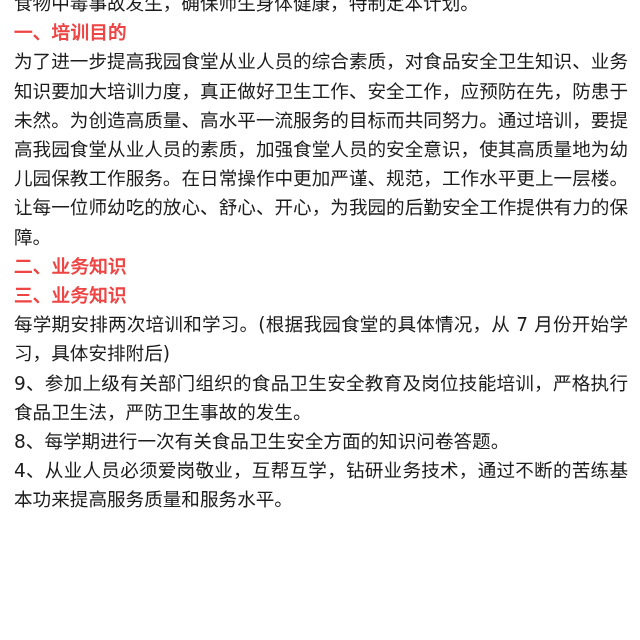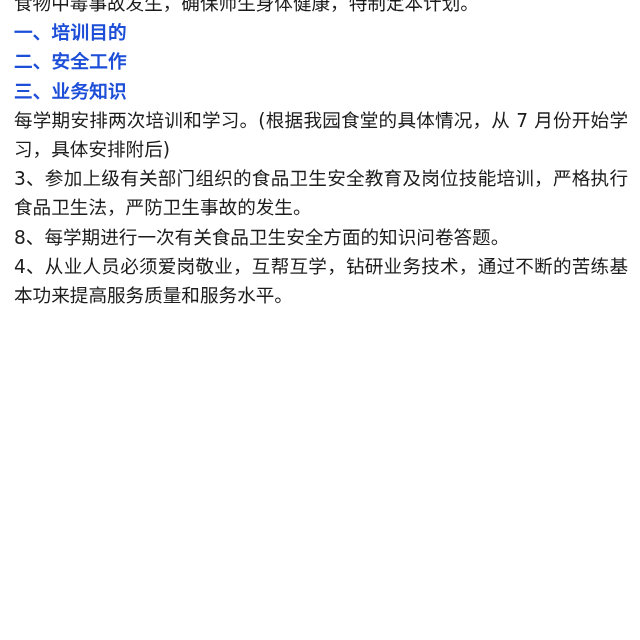--- a/index.html
+++ b/index.html
@@ -38,21 +38,21 @@
     color: #1c1c1c;
     font-weight: 400;
   }
 
   
   .heading {
     font-size: 18.6px;
     line-height: 29.2px;
     font-weight: 700;
     margin: 0;
-    color: #1d4ed8;
+    color: #ef4444;
     letter-spacing: 0.2px;
   }
 
   
   .clipped-top {
     margin-top: -11px;
   }
 
   
   #doc-page * {
@@ -61,28 +61,29 @@
 </style>
 </head>
 <body>
 
 <div id="doc-page">
 
   <p class="para clipped-top">食物中毒事故发生，确保师生身体健康，特制定本计划。</p>
 
   <h2 class="heading">一、培训目的</h2>
 
+  <p class="para">为了进一步提高我园食堂从业人员的综合素质，对食品安全卫生知识、业务知识要加大培训力度，真正做好卫生工作、安全工作，应预防在先，防患于未然。为创造高质量、高水平一流服务的目标而共同努力。通过培训，要提高我园食堂从业人员的素质，加强食堂人员的安全意识，使其高质量地为幼儿园保教工作服务。在日常操作中更加严谨、规范，工作水平更上一层楼。让每一位师幼吃的放心、舒心、开心，为我园的后勤安全工作提供有力的保障。</p>
 
-  <h2 class="heading">二、安全工作</h2>
+  <h2 class="heading">二、业务知识</h2>
 
 
   <h2 class="heading">三、业务知识</h2>
 
   <p class="para">每学期安排两次培训和学习。(根据我园食堂的具体情况，从 7 月份开始学习，具体安排附后)</p>
 
-  <p class="para">3、参加上级有关部门组织的食品卫生安全教育及岗位技能培训，严格执行食品卫生法，严防卫生事故的发生。</p>
+  <p class="para">9、参加上级有关部门组织的食品卫生安全教育及岗位技能培训，严格执行食品卫生法，严防卫生事故的发生。</p>
 
   <p class="para">8、每学期进行一次有关食品卫生安全方面的知识问卷答题。</p>
 
 
   <p class="para">4、从业人员必须爱岗敬业，互帮互学，钻研业务技术，通过不断的苦练基本功来提高服务质量和服务水平。</p>
 
 </div>
 
 </body></html>

